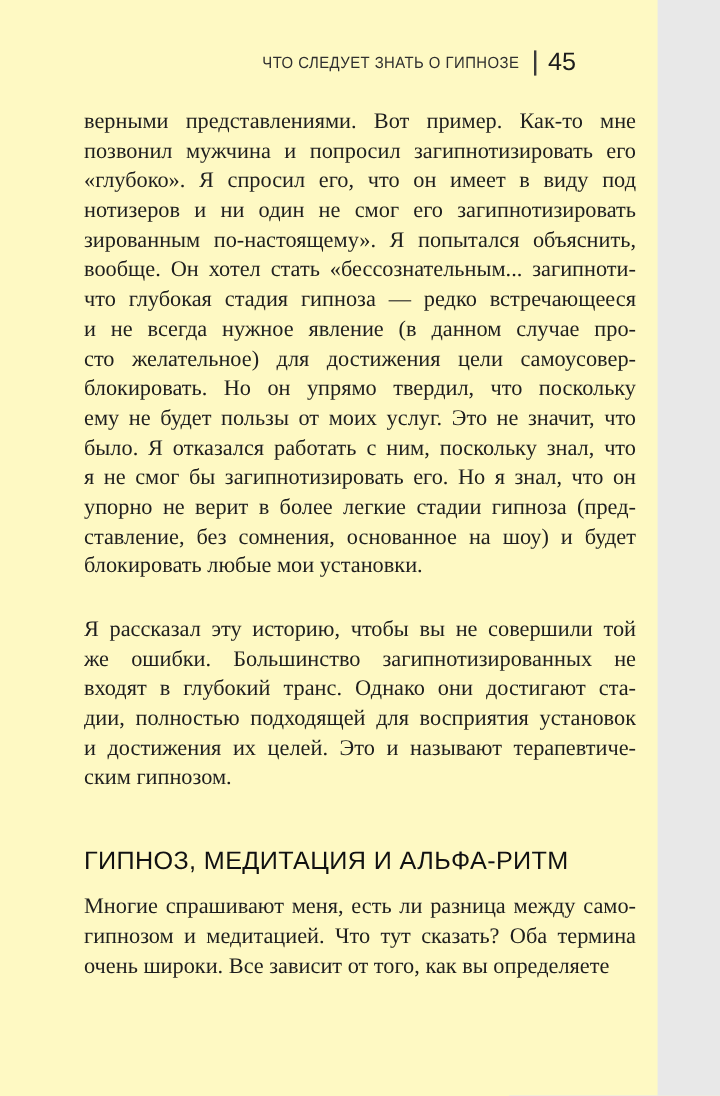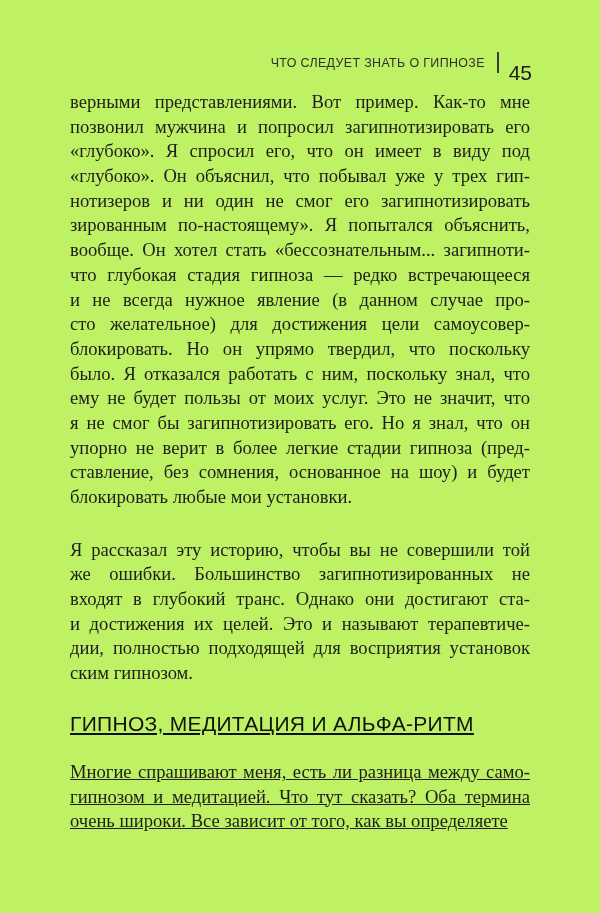--- a/index.html
+++ b/index.html
@@ -1,21 +1,21 @@
 <!DOCTYPE html>
 <html lang="ru"><head>
 <meta charset="utf-8">
 <style>
   * { margin: 0; padding: 0; box-sizing: border-box; }
   html, body { background: #e8e8e8; }
   .page {
     position: relative;
-    width: 600px;
+    width: 548px;
     height: 913px;
-    background: #bef264;
+    background: #fef9c3;
     font-family: "Liberation Serif", serif;
     color: #1e1e1e;
     overflow: hidden;
   }
   
   .running-head {
     position: absolute;
     top: 40px;
     left: 70px;
     right: 68px;
@@ -34,21 +34,20 @@
   }
   .head-divider {
     width: 1.5px;
     height: 21px;
     background: #3a3a3a;
     margin: 0 10px 0 12px;
   }
   .page-number {
     font-size: 21px;
     color: #1c1c1c;
-    margin-top: 21px;
   }
   
   .content {
     position: absolute;
     left: 70px;
     top: 90px;
     width: 460px;
   }
   .paragraph { }
   .paragraph + .paragraph { margin-top: 28px; }
@@ -59,70 +58,68 @@
     height: 24.7px;
     overflow: hidden;
     text-align: justify;
     text-align-last: justify;
     text-justify: inter-word;
     color: #1e1e1e;
     white-space: normal;
   }
   .line.end { text-align-last: left; }
   .section-heading {
-    margin-top: 24px;
+    margin-top: 43px;
     font-family: "Liberation Sans", sans-serif;
     font-size: 21px;
     line-height: 28px;
     font-weight: 400;
     letter-spacing: 0.3px;
     color: #111111;
-    text-decoration: underline;
   }
-  .section-heading + .paragraph { margin-top: 22px; text-decoration: underline; }
+  .section-heading + .paragraph { margin-top: 12px; }
 </style>
 </head>
 <body>
 
 <div class="page">
 
   <div class="running-head">
     <span class="running-title">ЧТО СЛЕДУЕТ ЗНАТЬ О ГИПНОЗЕ</span>
     <span class="head-divider"></span>
     <span class="page-number">45</span>
   </div>
 
   <div class="content">
 
     <div class="paragraph">
         <div class="line">верными представлениями. Вот пример. Как-то мне</div>
         <div class="line">позвонил мужчина и попросил загипнотизировать его</div>
         <div class="line">«глубоко». Я спросил его, что он имеет в виду под</div>
-        <div class="line">«глубоко». Он объяснил, что побывал уже у трех гип-</div>
         <div class="line">нотизеров и ни один не смог его загипнотизировать</div>
         <div class="line">зированным по-настоящему». Я попытался объяснить,</div>
         <div class="line">вообще. Он хотел стать «бессознательным... загипноти-</div>
         <div class="line">что глубокая стадия гипноза — редко встречающееся</div>
         <div class="line">и не всегда нужное явление (в данном случае про-</div>
         <div class="line">сто желательное) для достижения цели самоусовер-</div>
         <div class="line">блокировать. Но он упрямо твердил, что поскольку</div>
+        <div class="line">ему не будет пользы от моих услуг. Это не значит, что</div>
         <div class="line">было. Я отказался работать с ним, поскольку знал, что</div>
-        <div class="line">ему не будет пользы от моих услуг. Это не значит, что</div>
         <div class="line">я не смог бы загипнотизировать его. Но я знал, что он</div>
         <div class="line">упорно не верит в более легкие стадии гипноза (пред-</div>
         <div class="line">ставление, без сомнения, основанное на шоу) и будет</div>
         <div class="line end">блокировать любые мои установки.</div>
       </div>
 
     <div class="paragraph">
         <div class="line">Я рассказал эту историю, чтобы вы не совершили той</div>
         <div class="line">же ошибки. Большинство загипнотизированных не</div>
         <div class="line">входят в глубокий транс. Однако они достигают ста-</div>
+        <div class="line">дии, полностью подходящей для восприятия установок</div>
         <div class="line">и достижения их целей. Это и называют терапевтиче-</div>
-        <div class="line">дии, полностью подходящей для восприятия установок</div>
         <div class="line end">ским гипнозом.</div>
       </div>
 
     <h2 class="section-heading">ГИПНОЗ, МЕДИТАЦИЯ И АЛЬФА-РИТМ</h2>
 
     <div class="paragraph">
         <div class="line">Многие спрашивают меня, есть ли разница между само-</div>
         <div class="line">гипнозом и медитацией. Что тут сказать? Оба термина</div>
         <div class="line end">очень широки. Все зависит от того, как вы определяете</div>
       </div>

